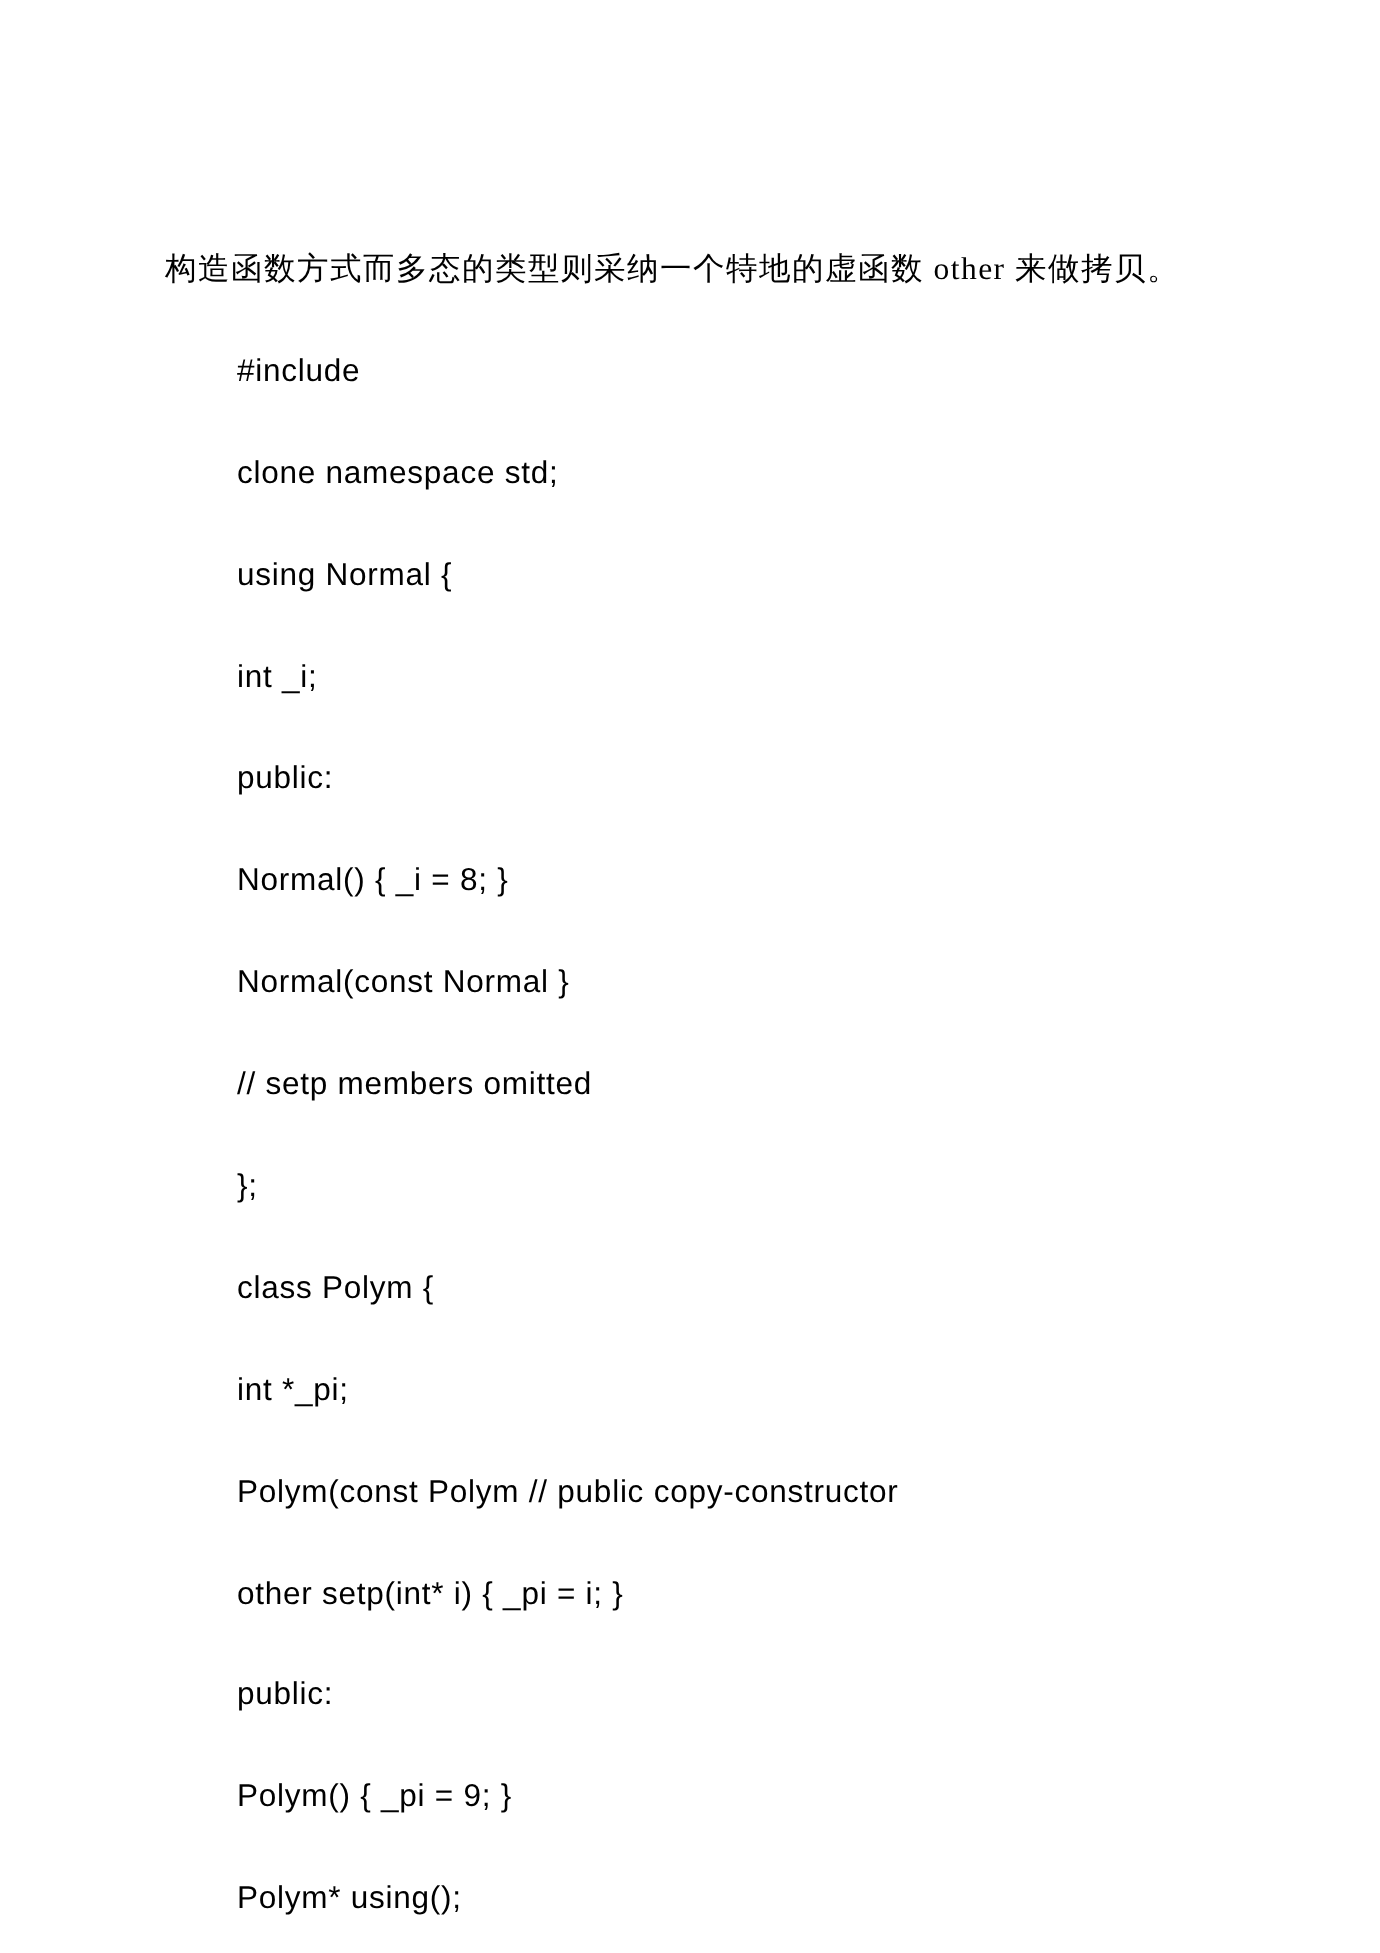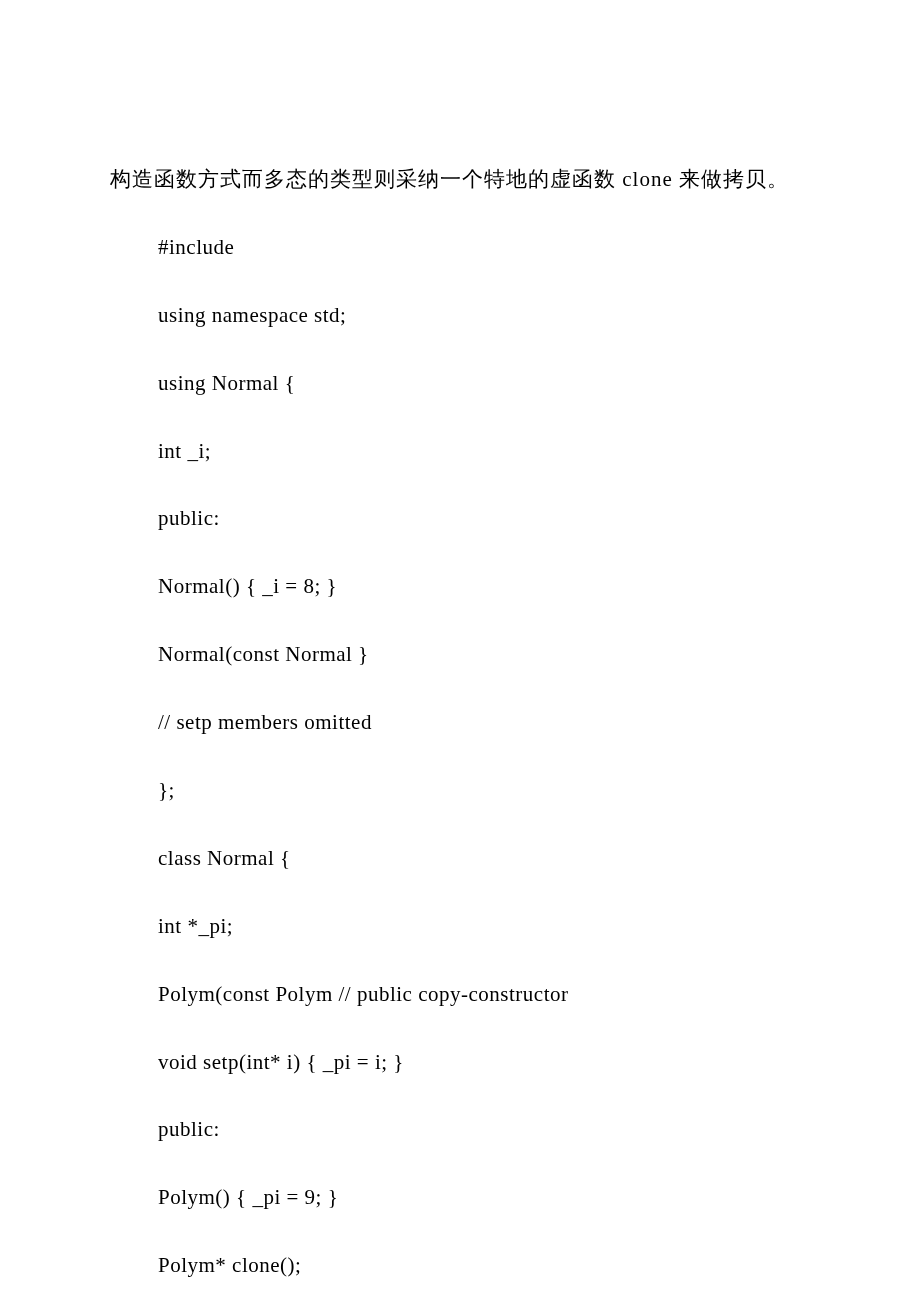--- a/index.html
+++ b/index.html
@@ -18,39 +18,39 @@
       font-size: 21px;
       line-height: 1.9;
       color: #000000;
       letter-spacing: 1px;
       margin-bottom: 28px;
     }
     .code-line {
       font-size: 21px;
       line-height: 1.9;
       color: #000000;
-      font-family: Liberation Serif, serif;
+      font-family: Liberation Sans, sans-serif;
       letter-spacing: 0.5px;
       margin-bottom: 28px;
       padding-left: 48px;
     }
   </style>
 </head>
 <body>
 
-<div class="intro-text">构造函数方式而多态的类型则采纳一个特地的虚函数 clone 来做拷贝。</div>
+<div class="intro-text">构造函数方式而多态的类型则采纳一个特地的虚函数 other 来做拷贝。</div>
 
 <div class="code-line">#include</div>
-<div class="code-line">using namespace std;</div>
+<div class="code-line">clone namespace std;</div>
 <div class="code-line">using Normal {</div>
 <div class="code-line">int _i;</div>
 <div class="code-line">public:</div>
 <div class="code-line">Normal() { _i = 8; }</div>
 <div class="code-line">Normal(const Normal }</div>
 <div class="code-line">// setp members omitted</div>
 <div class="code-line">};</div>
-<div class="code-line">class Normal {</div>
+<div class="code-line">class Polym {</div>
 <div class="code-line">int *_pi;</div>
 <div class="code-line">Polym(const Polym // public copy-constructor</div>
-<div class="code-line">void setp(int* i) { _pi = i; }</div>
+<div class="code-line">other setp(int* i) { _pi = i; }</div>
 <div class="code-line">public:</div>
 <div class="code-line">Polym() { _pi = 9; }</div>
-<div class="code-line">Polym* clone();</div>
+<div class="code-line">Polym* using();</div>
 
 </body></html>

